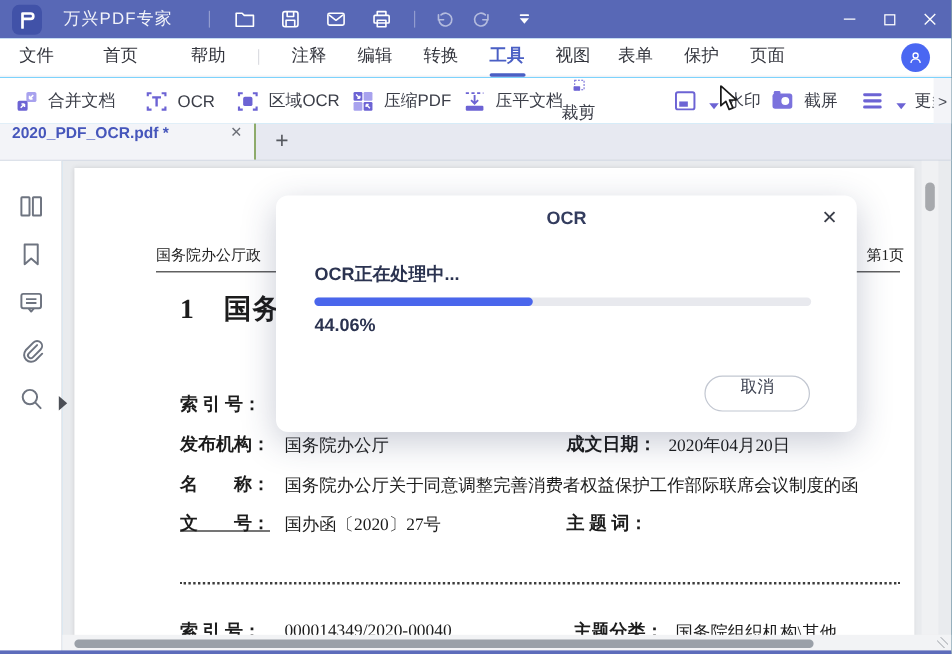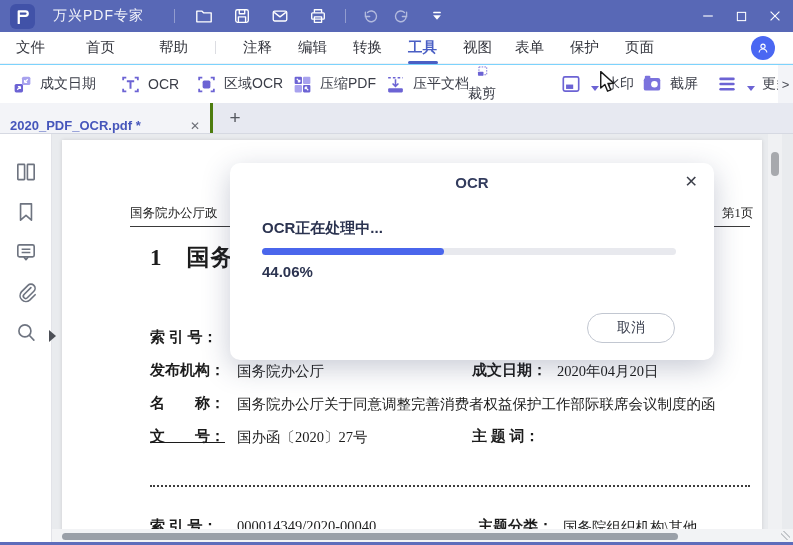--- a/index.html
+++ b/index.html
@@ -39,21 +39,21 @@
   .caret { width:0; height:0; border-left:4px solid transparent; border-right:4px solid transparent;
            border-top:5px solid #6c63d4; margin-left:2px; margin-top:8px; }
   .overflow-strip { position:absolute; right:0; top:0; width:15px; height:100%; background:#f3f4f8;
                     display:flex; align-items:center; justify-content:center; }
   .overflow-strip span { font-size:13px; color:#4a4d57; }
 
   
   .tabbar { position:absolute; left:0; top:103px; width:100%; height:31px; background:#e7e9f1;
             border-bottom:1px solid #d6d9e2; }
   .tab { position:absolute; left:0; top:0; width:213px; height:100%; background:#f3f4f8;
-         border-right:3px solid #4d7c0f; display:flex; align-items:flex-end; padding:0 10px; }
+         border-right:1px solid #4d7c0f; display:flex; align-items:flex-start; padding:0 10px; }
   .tab-title { font-size:13px; font-weight:bold; color:#4656bb; white-space:nowrap; overflow:hidden; }
   .tab-close { margin-left:auto; font-size:12px; color:#6d7078; cursor:default; }
   .newtab { position:absolute; left:222px; top:0; height:100%; width:26px; display:flex;
             align-items:center; justify-content:center; font-size:19px; color:#55585f; font-weight:300; }
 
   
   .sidebar { position:absolute; left:0; top:134px; width:52px; bottom:0; background:#fff;
              border-right:1px solid #e2e3e8; }
   .side-icon { position:absolute; left:14px; width:24px; height:24px; }
   .side-handle { position:absolute; left:49px; top:330px; width:0; height:0;
@@ -87,21 +87,21 @@
             font-family:"Liberation Sans","DejaVu Sans",sans-serif; }
   .dlg-title { position:absolute; top:11px; left:0; width:100%; text-align:center;
                font-size:15px; font-weight:bold; color:#333c5e; }
   .dlg-close { position:absolute; right:16px; top:9px; font-size:16px; color:#3c3f4a; font-weight:300; cursor:default; }
   .dlg-status { position:absolute; left:32px; top:56px; font-size:15px; font-weight:bold; color:#2b3350; }
   .progress-track { position:absolute; left:32px; top:85px; width:414px; height:7px; border-radius:4px; background:#e8e9ee; }
   .progress-fill { height:100%; border-radius:4px; background:#4a66ec; }
   .dlg-pct { position:absolute; left:32px; top:100px; font-size:15px; font-weight:bold; color:#2b3350; }
   .dlg-cancel { position:absolute; left:357px; top:150px; width:88px; height:30px; border-radius:15px;
                 border:1px solid #c2c7d1; background:#fff; font-size:14px; color:#3c4150;
-                display:flex; align-items:center; justify-content:center; cursor:default; }
+                display:flex; justify-content:center; cursor:default; }
 
   
   .cursor { position:absolute; left:599px; top:71px; z-index:100; }
 
   .bottom-edge { position:absolute; left:0; bottom:0; width:100%; height:3px; background:#5d6cbb; z-index:60; }
 </style>
 </head>
 <body>
 
 <div class="window">
@@ -201,21 +201,21 @@
 
   <div class="toolbar">
 
     <div class="tool" style="left:12px;">
       <svg width="21" height="21" viewBox="0 0 20 20">
         <rect x="9.5" y="2.5" width="8" height="8" rx="1.5" fill="#a8a2ee"></rect>
         <path d="M15 5 l-3 3 M12 8 h2.4 M12 8 v-2.4" stroke="#fff" stroke-width="1.2" fill="none"></path>
         <rect x="2.5" y="9.5" width="8" height="8" rx="1.5" fill="#6c63d4"></rect>
         <path d="M5 15 l3-3 M8 12 h-2.4 M8 12 v2.4" stroke="#fff" stroke-width="1.2" fill="none"></path>
       </svg>
-      <span class="tool-label">成文日期</span>
+      <span class="tool-label">合并文档</span>
     </div>
 
     <div class="tool" style="left:120px;">
       <svg width="21" height="21" viewBox="0 0 20 20" fill="none" stroke="#6c63d4">
         <path d="M3 6 V3.5 H6 M14 3.5 H17 V6 M17 14 V16.5 H14 M6 16.5 H3 V14" stroke-width="1.7"></path>
         <path d="M6.5 6.8 h7 M10 6.8 V14" stroke-width="1.9"></path>
       </svg>
       <span class="tool-label">OCR</span>
     </div>
 

